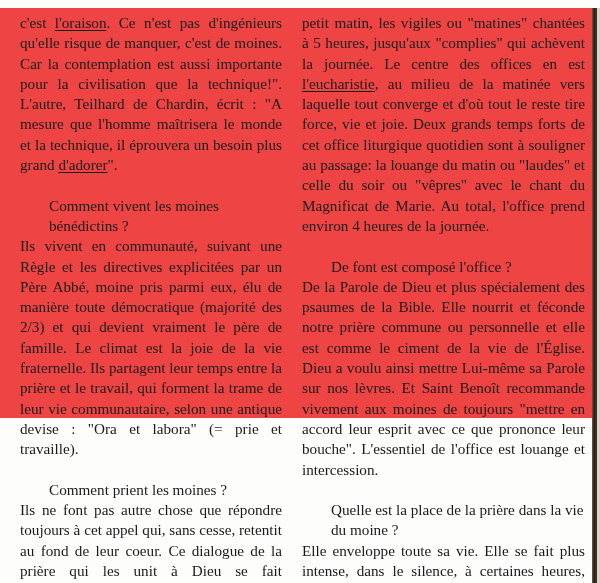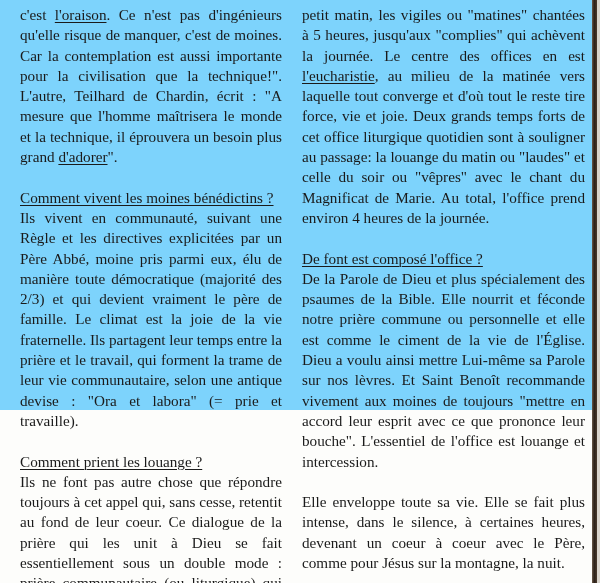--- a/index.html
+++ b/index.html
@@ -10,23 +10,23 @@
     body {
       width: 600px;
       height: 583px;
       overflow: hidden;
       position: relative;
       font-family: "Liberation Serif", "DejaVu Serif", serif;
       color: #1a1a1a;
     }
     .page {
       position: absolute;
-      left: 0; top: 0;
+      left: 0; top: 8px;
       width: 600px; height: 410px;
-      background: #7dd3fc;
+      background: #ef4444;
     }
     .spine {
       position: absolute;
       top: 0;
       right: 3px;
       width: 5px;
       height: 583px;
       background: linear-gradient(to right, #6b5a4a, #2b2018 45%, #4a3a2c);
     }
     .spine-edge {
@@ -45,25 +45,25 @@
       text-align: justify;
       hyphens: manual;
     }
     .col-left { left: 20px; width: 262px; }
     .col-right { left: 302px; width: 283px; }
     .para {
       margin: 0;
     }
     .section { margin-top: 20.3px; }
     .heading {
-      text-decoration: underline;
       text-underline-offset: 2px;
       text-decoration-thickness: 1px;
       display: block;
       text-align: left;
+      margin-left: 29px;
     }
     .u {
       text-decoration: underline;
       text-underline-offset: 2px;
       text-decoration-thickness: 1px;
     }
   </style>
 </head>
 <body>
 
@@ -71,35 +71,36 @@
 
   <div class="col col-left">
     <p class="para"><span>c'est </span><span class="u">l'oraison</span><span>. Ce n'est pas d'ingénieurs qu'elle risque de manquer, c'est de moines. Car la contemplation est aussi importante pour la civilisation que la technique!". L'autre, Teilhard de Chardin, écrit : "A mesure que l'homme maîtrisera le monde et la technique, il éprouvera un besoin plus grand </span><span class="u">d'adorer</span><span>".</span></p>
 
     <div class="section">
       <span class="heading">Comment vivent les moines bénédictins ?</span>
       <p class="para">Ils vivent en communauté, suivant une Règle et les directives explicitées par un Père Abbé, moine pris parmi eux, élu de manière toute démocratique (majorité des 2/3) et qui devient vraiment le père de famille. Le climat est la joie de la vie fraternelle. Ils partagent leur temps entre la prière et le travail, qui forment la trame de leur vie communautaire, selon une antique devise : "Ora et labora" (= prie et travaille).</p>
     </div>
 
     <div class="section">
-      <span class="heading">Comment prient les louange ?</span>
+      <span class="heading">Comment prient les moines ?</span>
       <p class="para">Ils ne font pas autre chose que répondre toujours à cet appel qui, sans cesse, retentit au fond de leur coeur. Ce dialogue de la prière qui les unit à Dieu se fait essentiellement sous un double mode : prière communautaire (ou liturgique) qui est l'office de chaque jour; et prière solitaire, qui peut se faire partout, car son lieu est le plus profond du coeur où le moine rejoint Dieu qui l'aime et qu'il aime...</p>
     </div>
 
   </div>
 
   <div class="col col-right">
     <p class="para"><span>petit matin, les vigiles ou "matines" chantées à 5 heures, jusqu'aux "complies" qui achèvent la journée. Le centre des offices en est </span><span class="u">l'eucharistie</span><span>, au milieu de la matinée vers laquelle tout converge et d'où tout le reste tire force, vie et joie. Deux grands temps forts de cet office liturgique quotidien sont à souligner au passage: la louange du matin ou "laudes" et celle du soir ou "vêpres" avec le chant du Magnificat de Marie. Au total, l'office prend environ 4 heures de la journée.</span></p>
 
     <div class="section">
       <span class="heading">De font est composé l'office ?</span>
       <p class="para">De la Parole de Dieu et plus spécialement des psaumes de la Bible. Elle nourrit et féconde notre prière commune ou personnelle et elle est comme le ciment de la vie de l'Église. Dieu a voulu ainsi mettre Lui-même sa Parole sur nos lèvres. Et Saint Benoît recommande vivement aux moines de toujours "mettre en accord leur esprit avec ce que prononce leur bouche". L'essentiel de l'office est louange et intercession.</p>
     </div>
 
     <div class="section">
+      <span class="heading">Quelle est la place de la prière dans la vie du moine ?</span>
       <p class="para">Elle enveloppe toute sa vie. Elle se fait plus intense, dans le silence, à certaines heures, devenant un coeur à coeur avec le Père, comme pour Jésus sur la montagne, la nuit.</p>
     </div>
 
   </div>
 
   <div class="spine"></div>
   <div class="spine-edge"></div>
 </div>
 
 </body></html>

